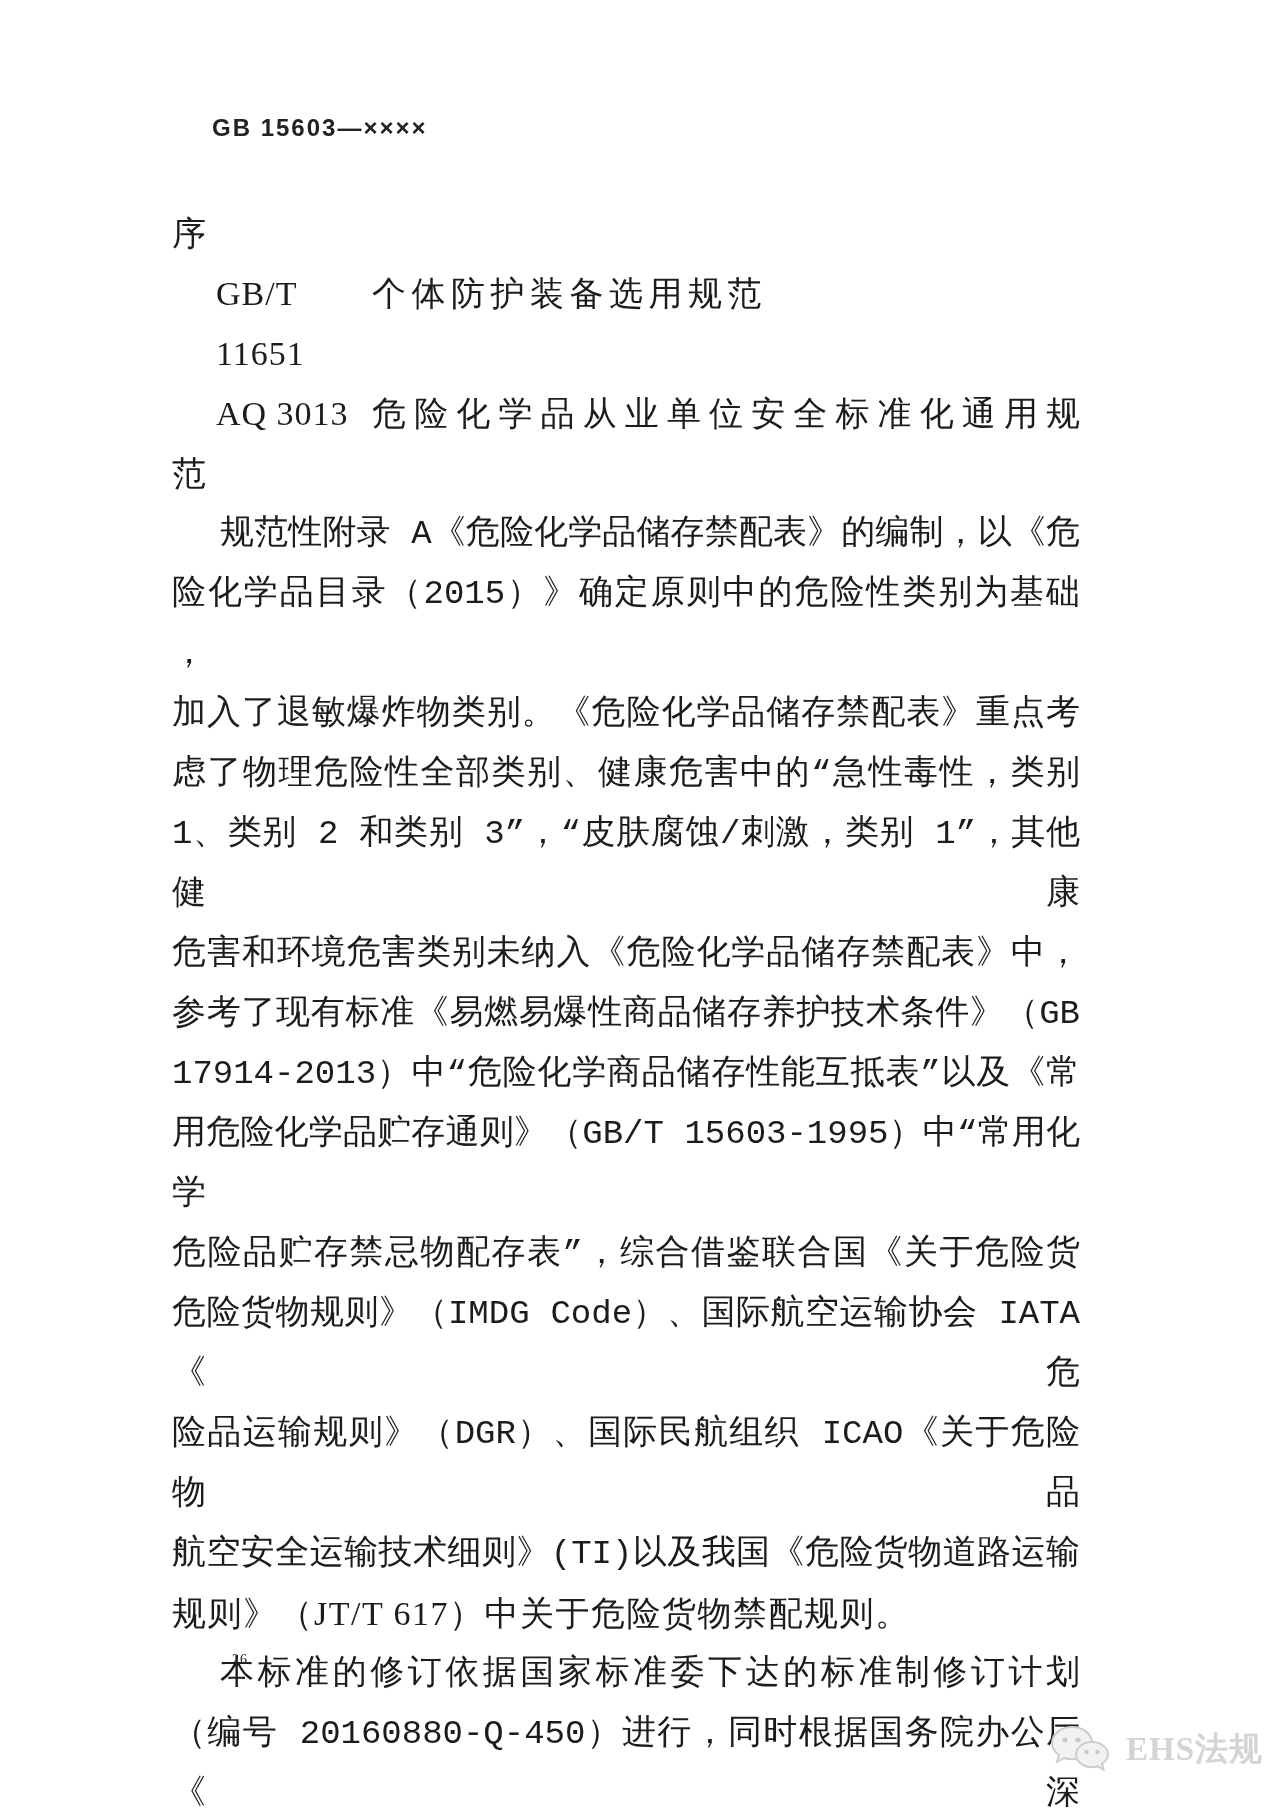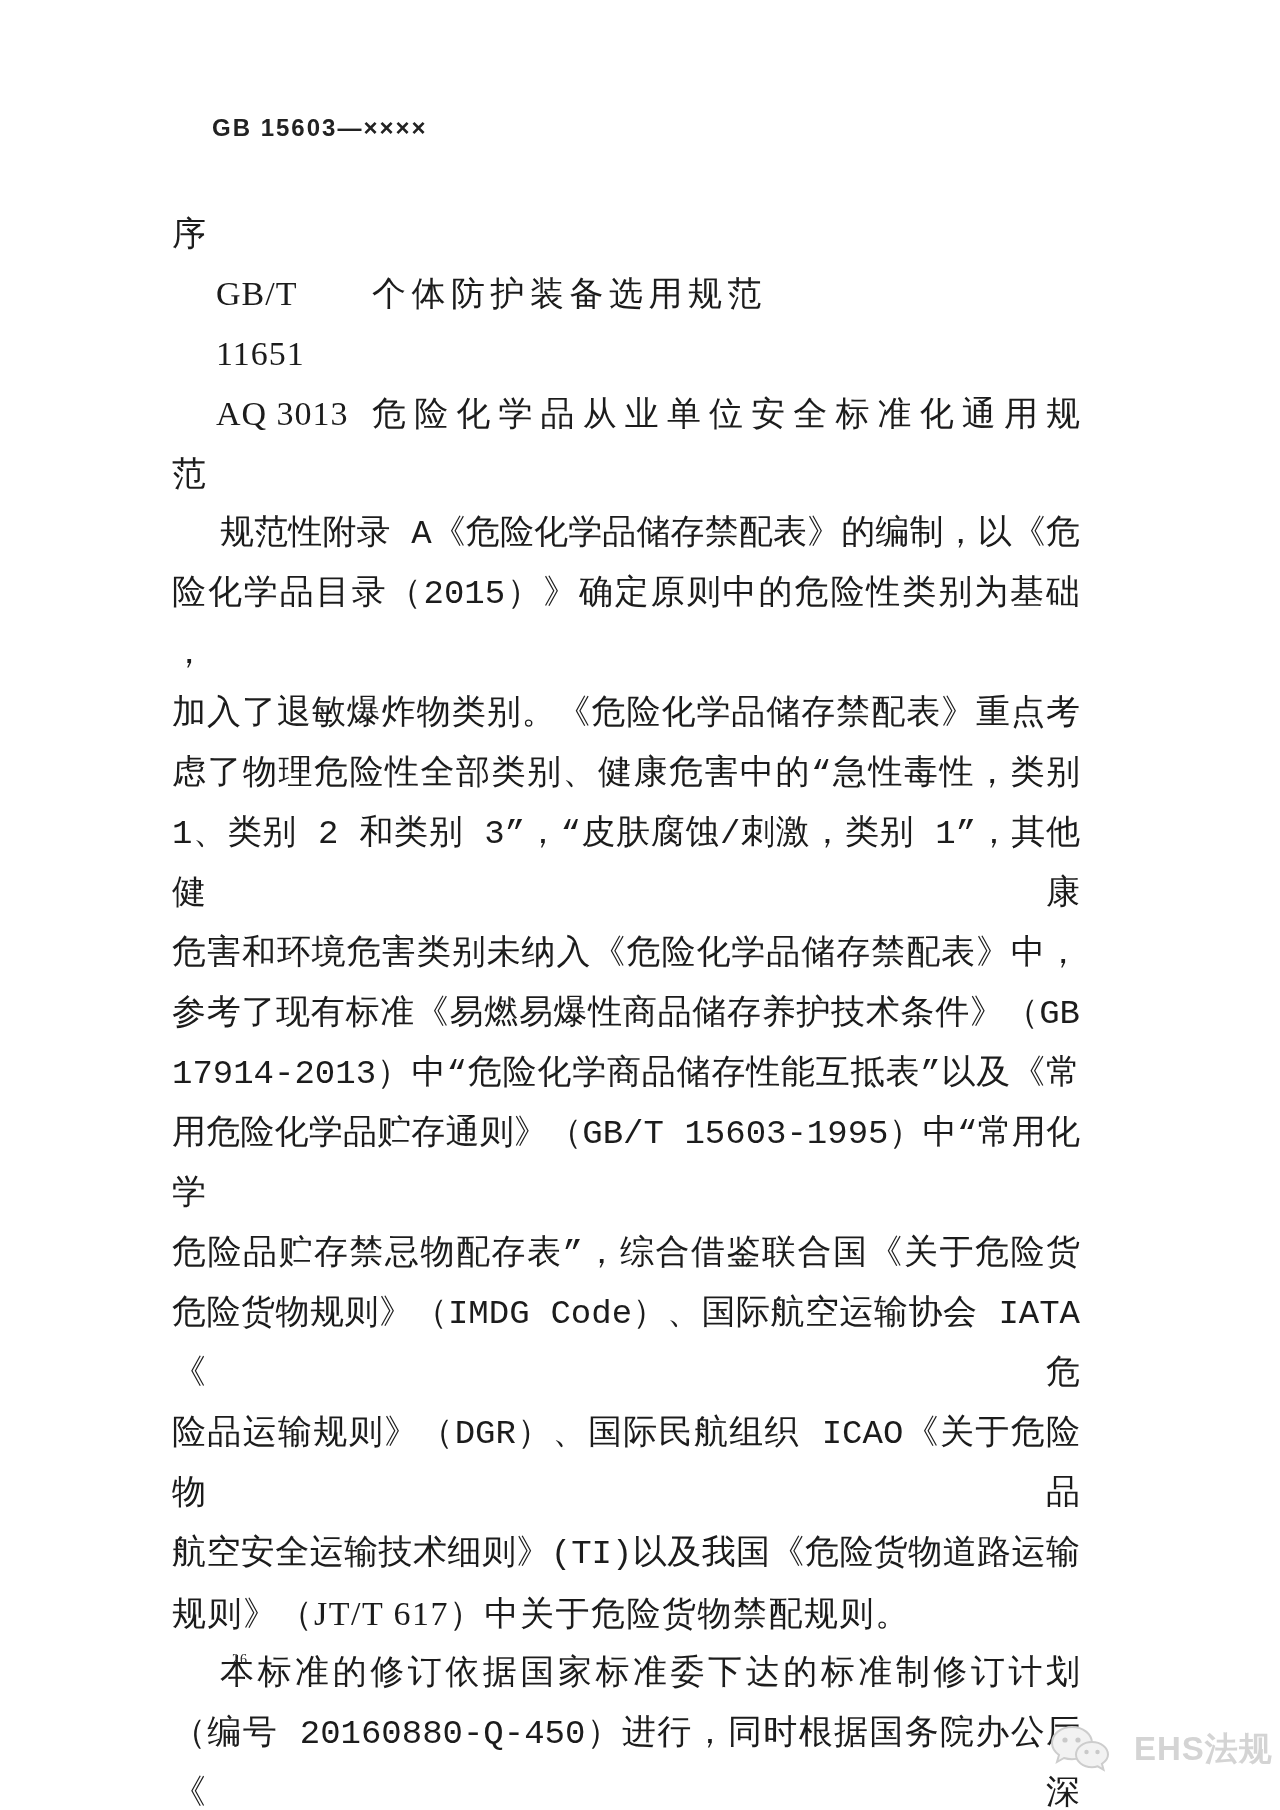--- a/index.html
+++ b/index.html
@@ -32,23 +32,23 @@
   .ref-row{display:flex;padding-left:44px;}
   .term{flex:0 0 156px;letter-spacing:1px;}
   .def-spread{letter-spacing:5.5px;}
   .def-stretch{flex:1;text-align:justify;text-align-last:justify;}
   .page-number{
     position:absolute;left:232px;top:1652px;
     font-size:14px;letter-spacing:1px;color:#222;
   }
   .watermark{
     position:absolute;left:1048px;top:1724px;
-    display:flex;align-items:center;gap:24px;
+    display:flex;align-items:center;gap:16px;
     color:#d4d4d4;
-    font-family:Liberation Sans, sans-serif;
+    font-family:Liberation Serif, serif;
     font-size:33px;font-weight:600;letter-spacing:1px;
     text-shadow:1px 1px 0 #ffffff;
     user-select:none;
   }
   .watermark svg{display:block;}
 </style>
 </head>
 <body>
 
 <div class="page">

